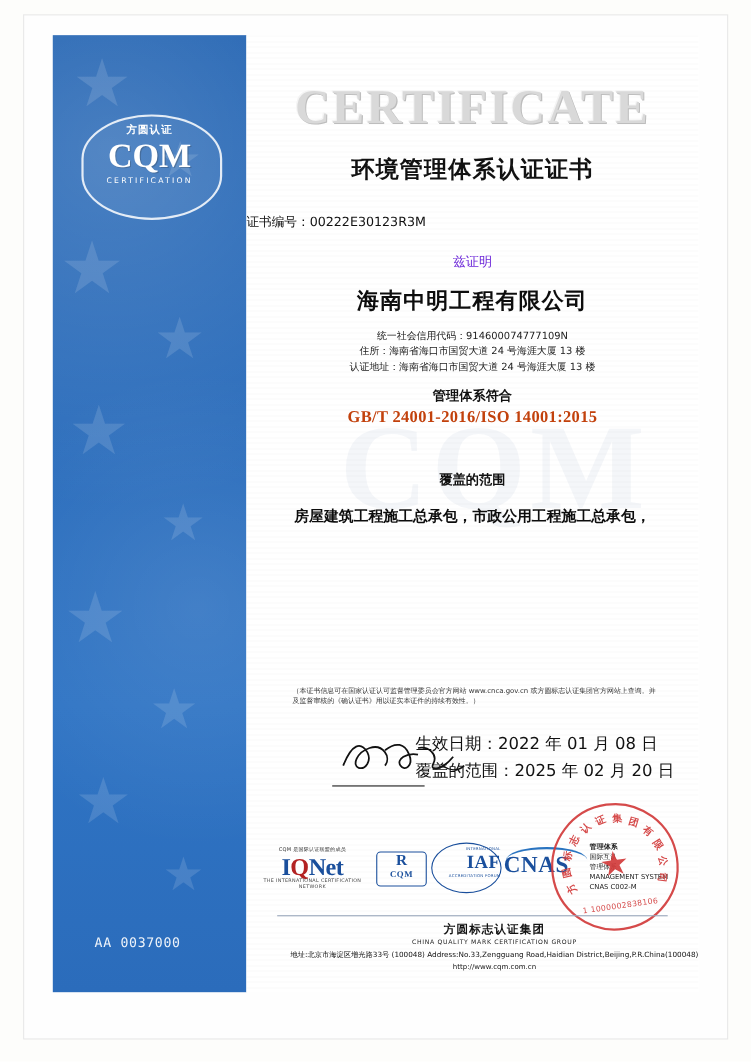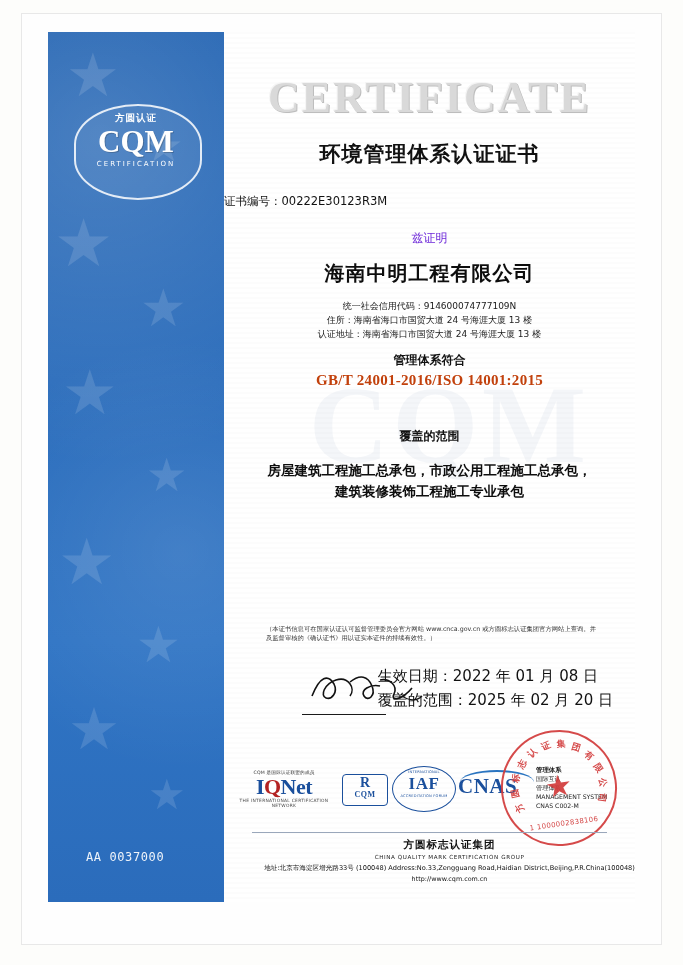--- a/index.html
+++ b/index.html
@@ -268,21 +268,21 @@
   .rcqm .c { font-size: 8px; font-weight: bold; line-height: 9px; letter-spacing: 0.5px;}
   .iaf {
     position: absolute;
     left: 168px;
     top: 20px;
     width: 62px;
     height: 44px;
     border-radius: 50%;
     border: 1.4px solid #1a4f9c;
     color: #1a4f9c;
-    text-align: center;
+    text-align: right;
   }
   .iaf .lbl {
     font-family: "Liberation Serif", serif;
     font-weight: bold;
     font-size: 17px;
     margin-top: 12px;
     letter-spacing: 0.5px;
   }
   .iaf .tiny-top, .iaf .tiny-bot {
     font-size: 3.6px;
@@ -498,21 +498,20 @@
         <div>住所：海南省海口市国贸大道 24 号海涯大厦 13 楼</div>
         <div>认证地址：海南省海口市国贸大道 24 号海涯大厦 13 楼</div>
       </div>
 
       <div class="std-label">管理体系符合</div>
       <div class="std-value">GB/T 24001-2016/ISO 14001:2015</div>
 
       <div class="scope-label">覆盖的范围</div>
       <div class="scope-text">
         <div>房屋建筑工程施工总承包，市政公用工程施工总承包，</div>
-        <div>建筑装修装饰工程施工专业承包</div>
       </div>
 
       <div class="note">（本证书信息可在国家认证认可监督管理委员会官方网站 www.cnca.gov.cn 或方圆标志认证集团官方网站上查询。并及监督审核的《确认证书》用以证实本证件的持续有效性。）</div>
 
       <div class="dates">
         <div>
           <span>生效日期：</span><span>2022 年 01 月 08 日</span>
         </div>
         <div>
           <span>覆盖的范围：</span><span>2025 年 02 月 20 日</span>

